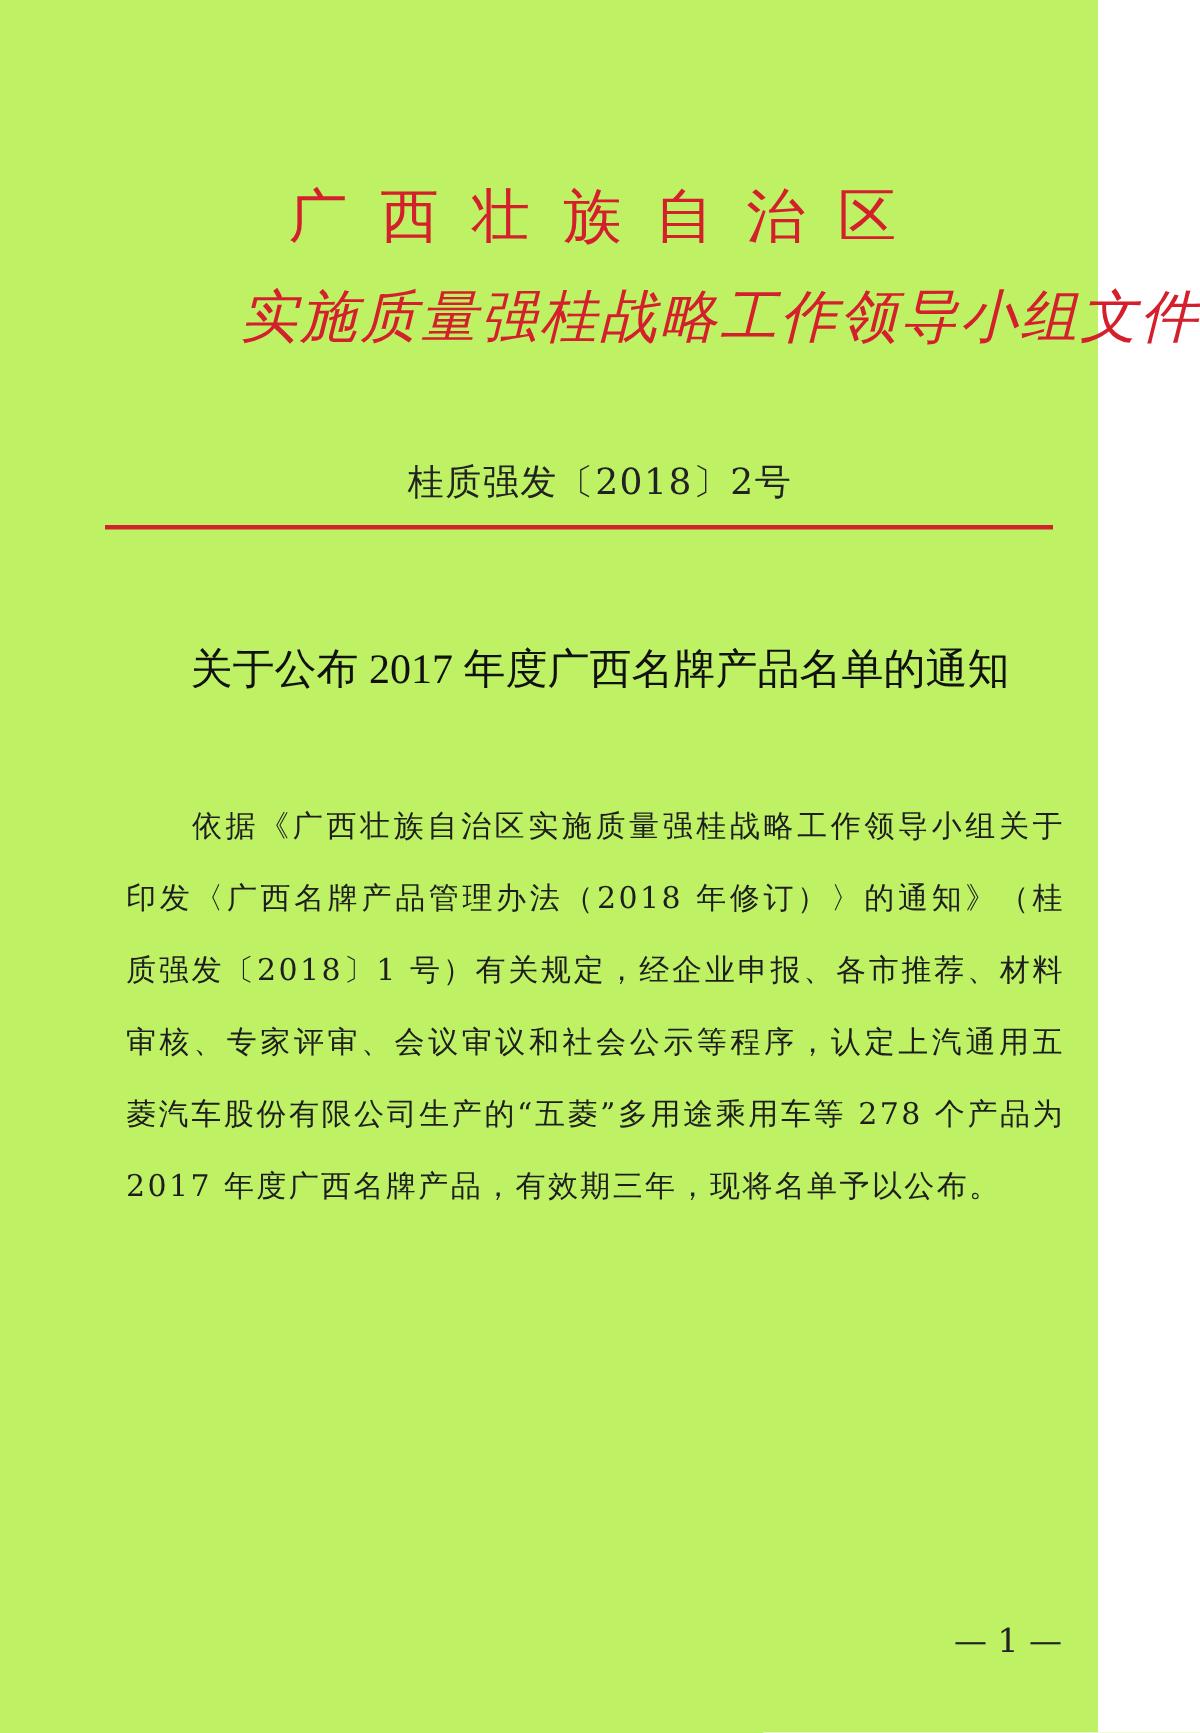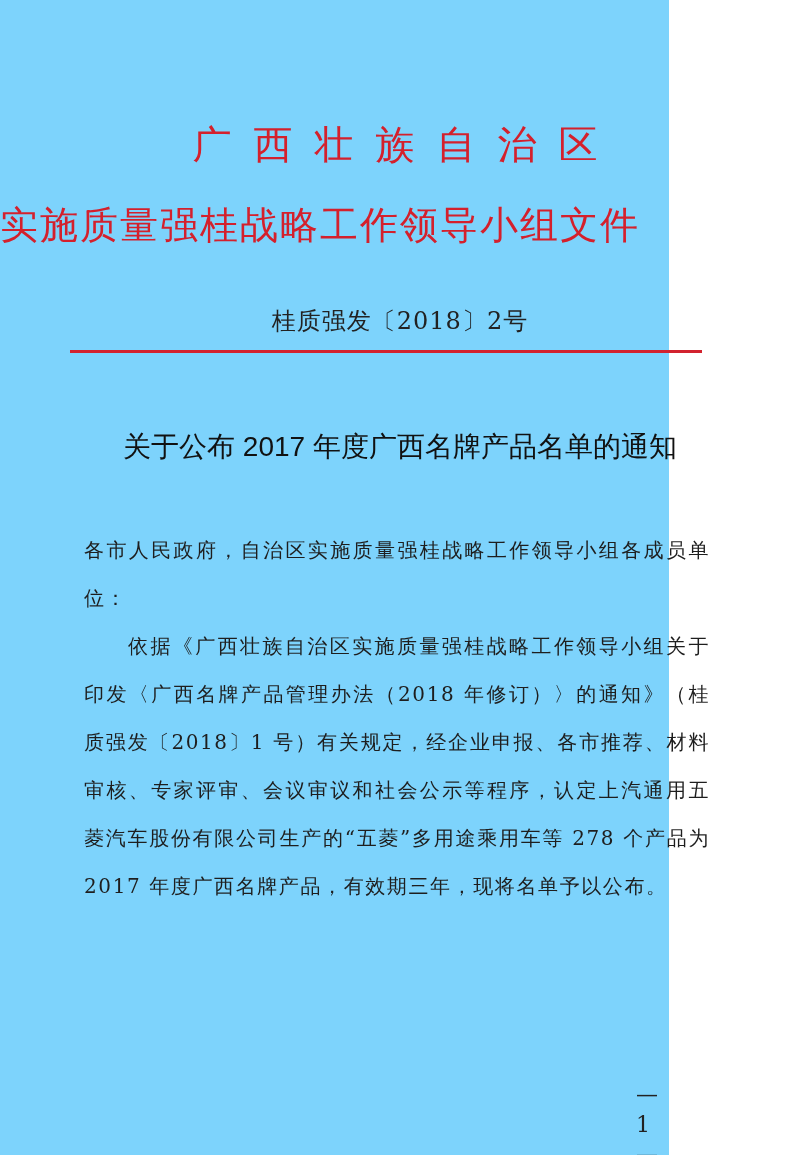--- a/index.html
+++ b/index.html
@@ -11,46 +11,47 @@
       width: 800px;
       height: 1155px;
       position: relative;
       overflow: hidden;
       font-family: "DejaVu Serif", "Liberation Serif", serif;
       color: #1a1a1a;
     }
     .page {
       position: absolute;
       left: 0; top: 0;
-      width: 669px; height: 1155px;
-      background: #7dd3fc;
+      width: 732px; height: 1155px;
+      background: #bef264;
     }
     .issuer-line1 {
       position: absolute;
       left: 0; width: 800px;
       top: 122px;
       text-align: center;
       color: #d4202c;
       font-size: 39px;
       letter-spacing: 22px;
       padding-left: 6px;
       font-family: "DejaVu Serif", serif;
       font-weight: normal;
       line-height: 46px;
     }
     .issuer-line2 {
       position: absolute;
       left: 0; width: 800px;
-      top: 200px;
-      text-align: left;
+      top: 186px;
+      text-align: right;
       color: #d4202c;
       font-size: 38px;
       letter-spacing: 2px;
       font-family: "DejaVu Serif", serif;
       line-height: 50px;
+      font-style: italic;
     }
     .doc-number {
       position: absolute;
       left: 0; width: 800px;
       top: 306px;
       text-align: center;
       font-size: 24px;
       color: #222;
       letter-spacing: 1px;
       line-height: 30px;
@@ -61,21 +62,21 @@
       top: 350px;
       width: 632px;
       height: 3px;
       background: #d2222e;
     }
     .doc-title {
       position: absolute;
       left: 0; width: 800px;
       top: 427px;
       text-align: center;
-      font-family: Liberation Sans, sans-serif;
+      font-family: Liberation Serif, serif;
       font-size: 28px;
       color: #111;
       line-height: 40px;
     }
     .body-text {
       position: absolute;
       left: 84px;
       width: 626px;
       top: 526px;
       font-size: 20px;
@@ -111,19 +112,18 @@
   <div class="issuer-line1">广西壮族自治区</div>
   <div class="issuer-line2">实施质量强桂战略工作领导小组文件</div>
 
   <div class="doc-number">桂质强发〔2018〕2号</div>
 
   <div class="red-rule"></div>
 
   <div class="doc-title">关于公布 2017 年度广西名牌产品名单的通知</div>
 
   <div class="body-text">
-    <p class="salutation">各市人民政府，自治区实施质量强桂战略工作领导小组各成员单位：</p>
     <p class="indent">依据《广西壮族自治区实施质量强桂战略工作领导小组关于印发〈广西名牌产品管理办法（2018 年修订）〉的通知》（桂质强发〔2018〕1 号）有关规定，经企业申报、各市推荐、材料审核、专家评审、会议审议和社会公示等程序，认定上汽通用五菱汽车股份有限公司生产的“五菱”多用途乘用车等 278 个产品为 2017 年度广西名牌产品，有效期三年，现将名单予以公布。</p>
   </div>
 
   <div class="page-number">— 1 —</div>
 
 </div>
 
 </body></html>

